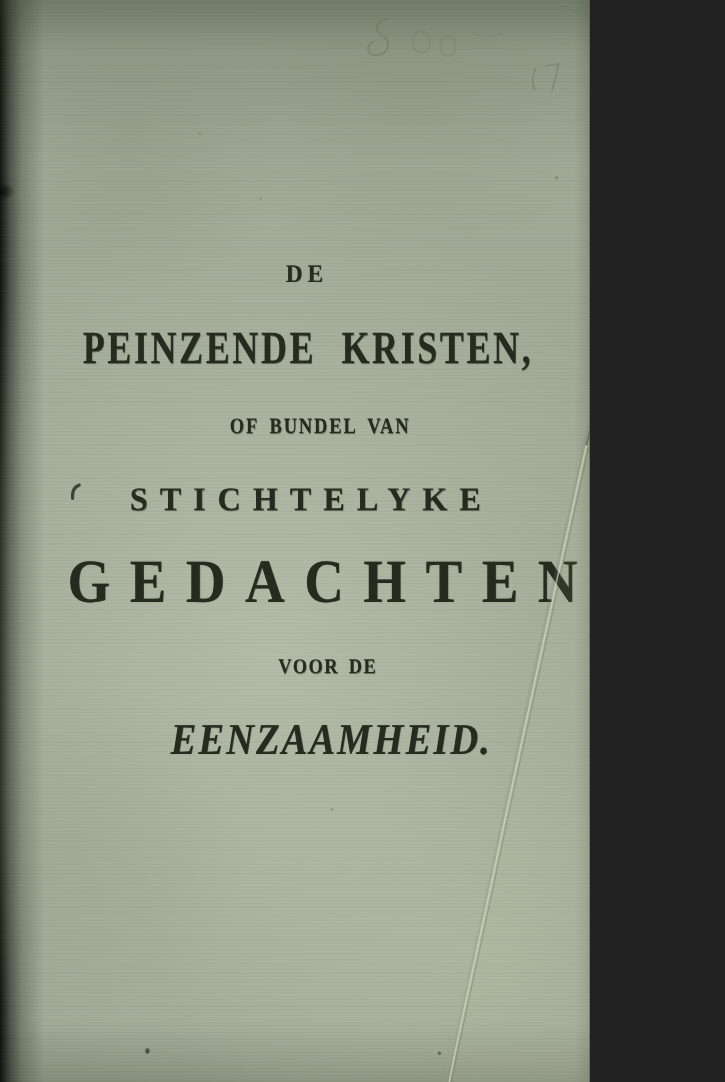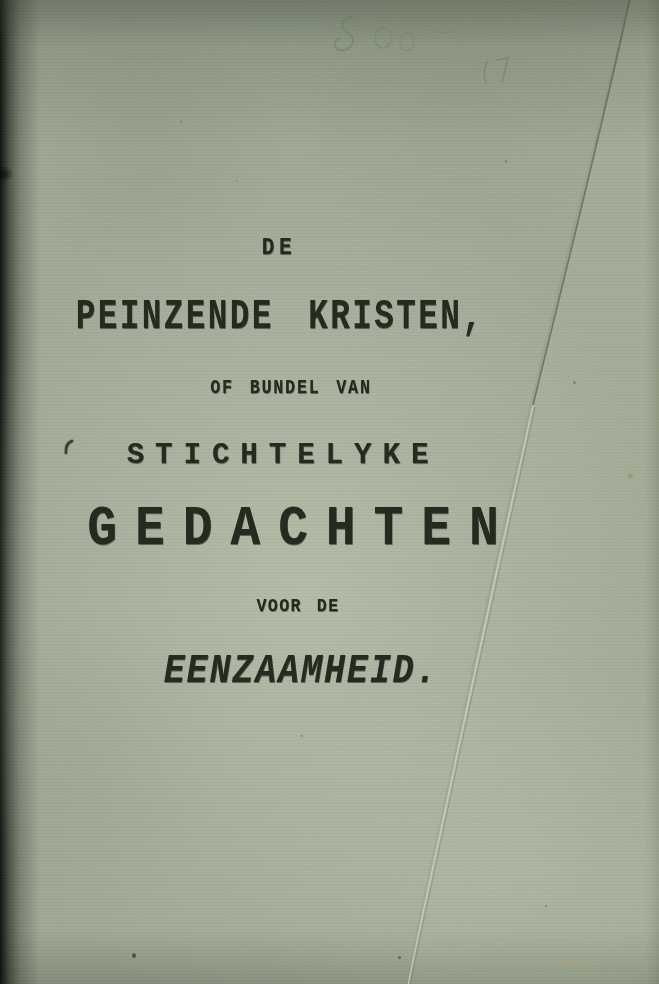--- a/index.html
+++ b/index.html
@@ -1,29 +1,29 @@
 <!DOCTYPE html>
 <html><head>
 <meta charset="utf-8">
 <style>
   html,body{margin:0;padding:0;background:#222;}
   .photo{
     position:relative;
-    width:659px;height:984px;
+    width:536px;height:984px;
     overflow:hidden;
     background-color:#9fa996;
     background-image:
       repeating-linear-gradient(0deg, rgba(0,0,0,0.025) 0 1px, rgba(255,255,255,0.012) 1px 3px),
       radial-gradient(ellipse 520px 620px at 46% 60%, rgba(193,203,180,0.55), rgba(193,203,180,0) 70%),
       radial-gradient(ellipse 420px 300px at 80% 88%, rgba(186,196,172,0.35), rgba(186,196,172,0) 70%),
       linear-gradient(to bottom, rgba(47,56,38,0.42) 0px, rgba(47,56,38,0.15) 46px, rgba(47,56,38,0.0) 150px),
       linear-gradient(to right, rgba(8,10,6,0.95) 0px, rgba(8,10,6,0.55) 9px, rgba(34,40,28,0.30) 20px, rgba(34,40,28,0.0) 40px),
       linear-gradient(to left, rgba(66,68,46,0.20) 0px, rgba(66,68,46,0.0) 14px),
       linear-gradient(to top, rgba(56,62,44,0.25) 0px, rgba(56,62,44,0.0) 55px);
-    font-family:Liberation Mono, monospace;
+    font-family:Liberation Serif, serif;
   }
   .mottle{position:absolute;inset:0;pointer-events:none;
     background-image:
       radial-gradient(circle 140px at 22% 14%, rgba(110,120,96,0.14), rgba(110,120,96,0) 100%),
       radial-gradient(circle 180px at 70% 8%, rgba(120,128,102,0.12), rgba(120,128,102,0) 100%),
       radial-gradient(circle 160px at 12% 78%, rgba(116,124,100,0.10), rgba(116,124,100,0) 100%),
       radial-gradient(circle 220px at 88% 40%, rgba(170,176,146,0.10), rgba(170,176,146,0) 100%);
   }
   .line{
     position:absolute;left:0;width:584px;text-align:center;

